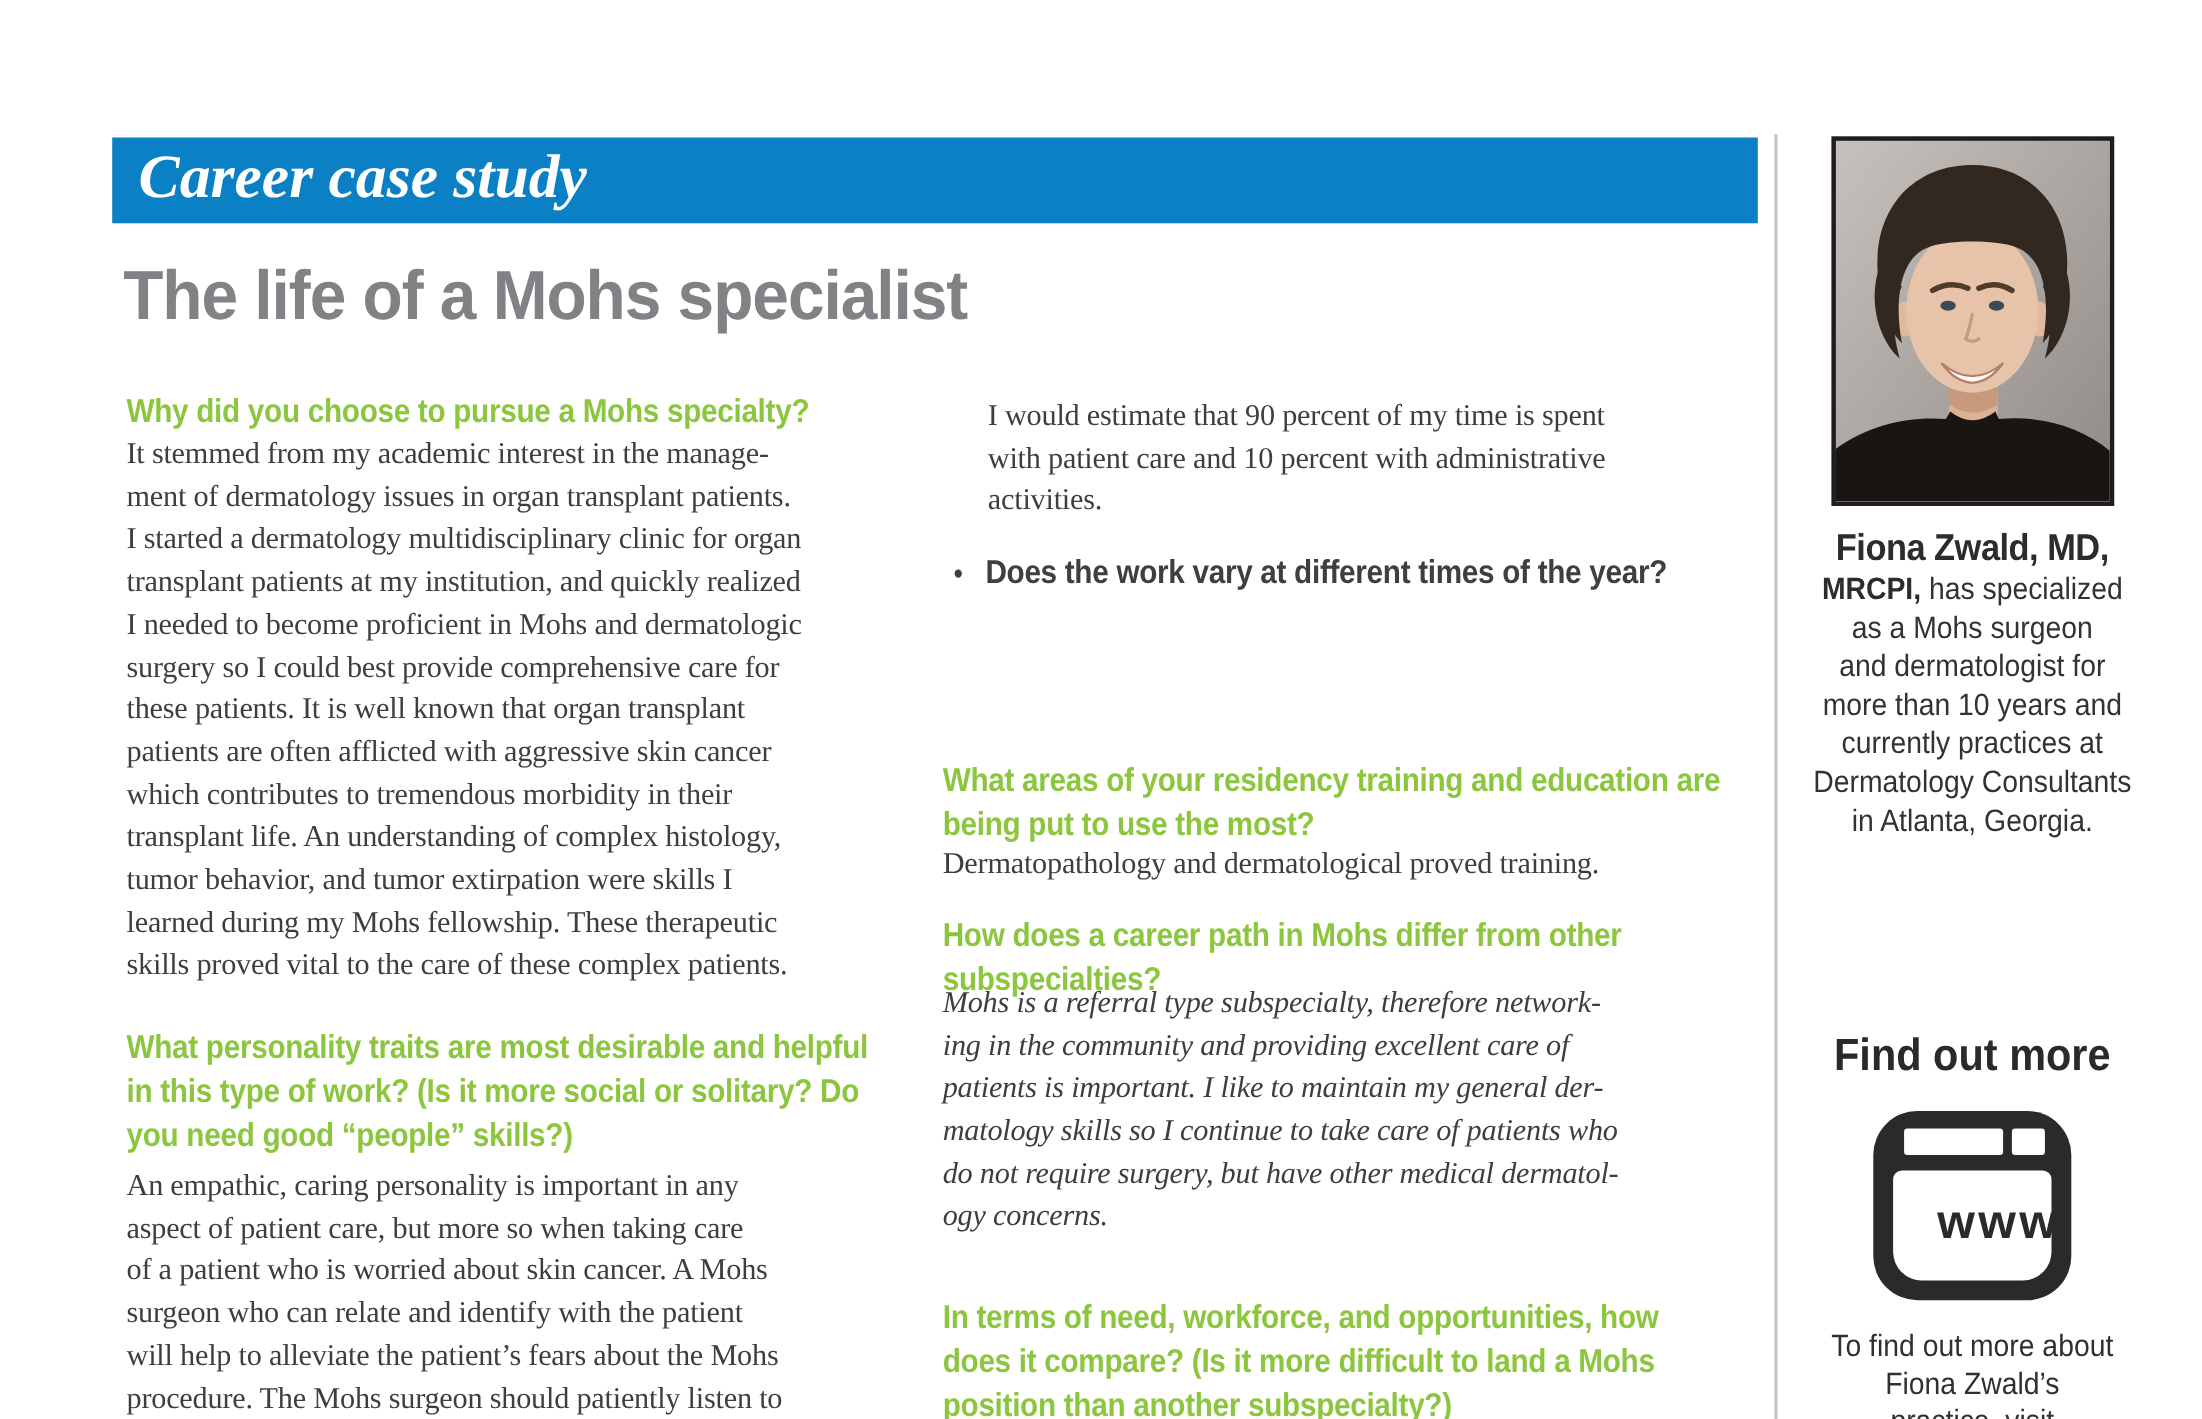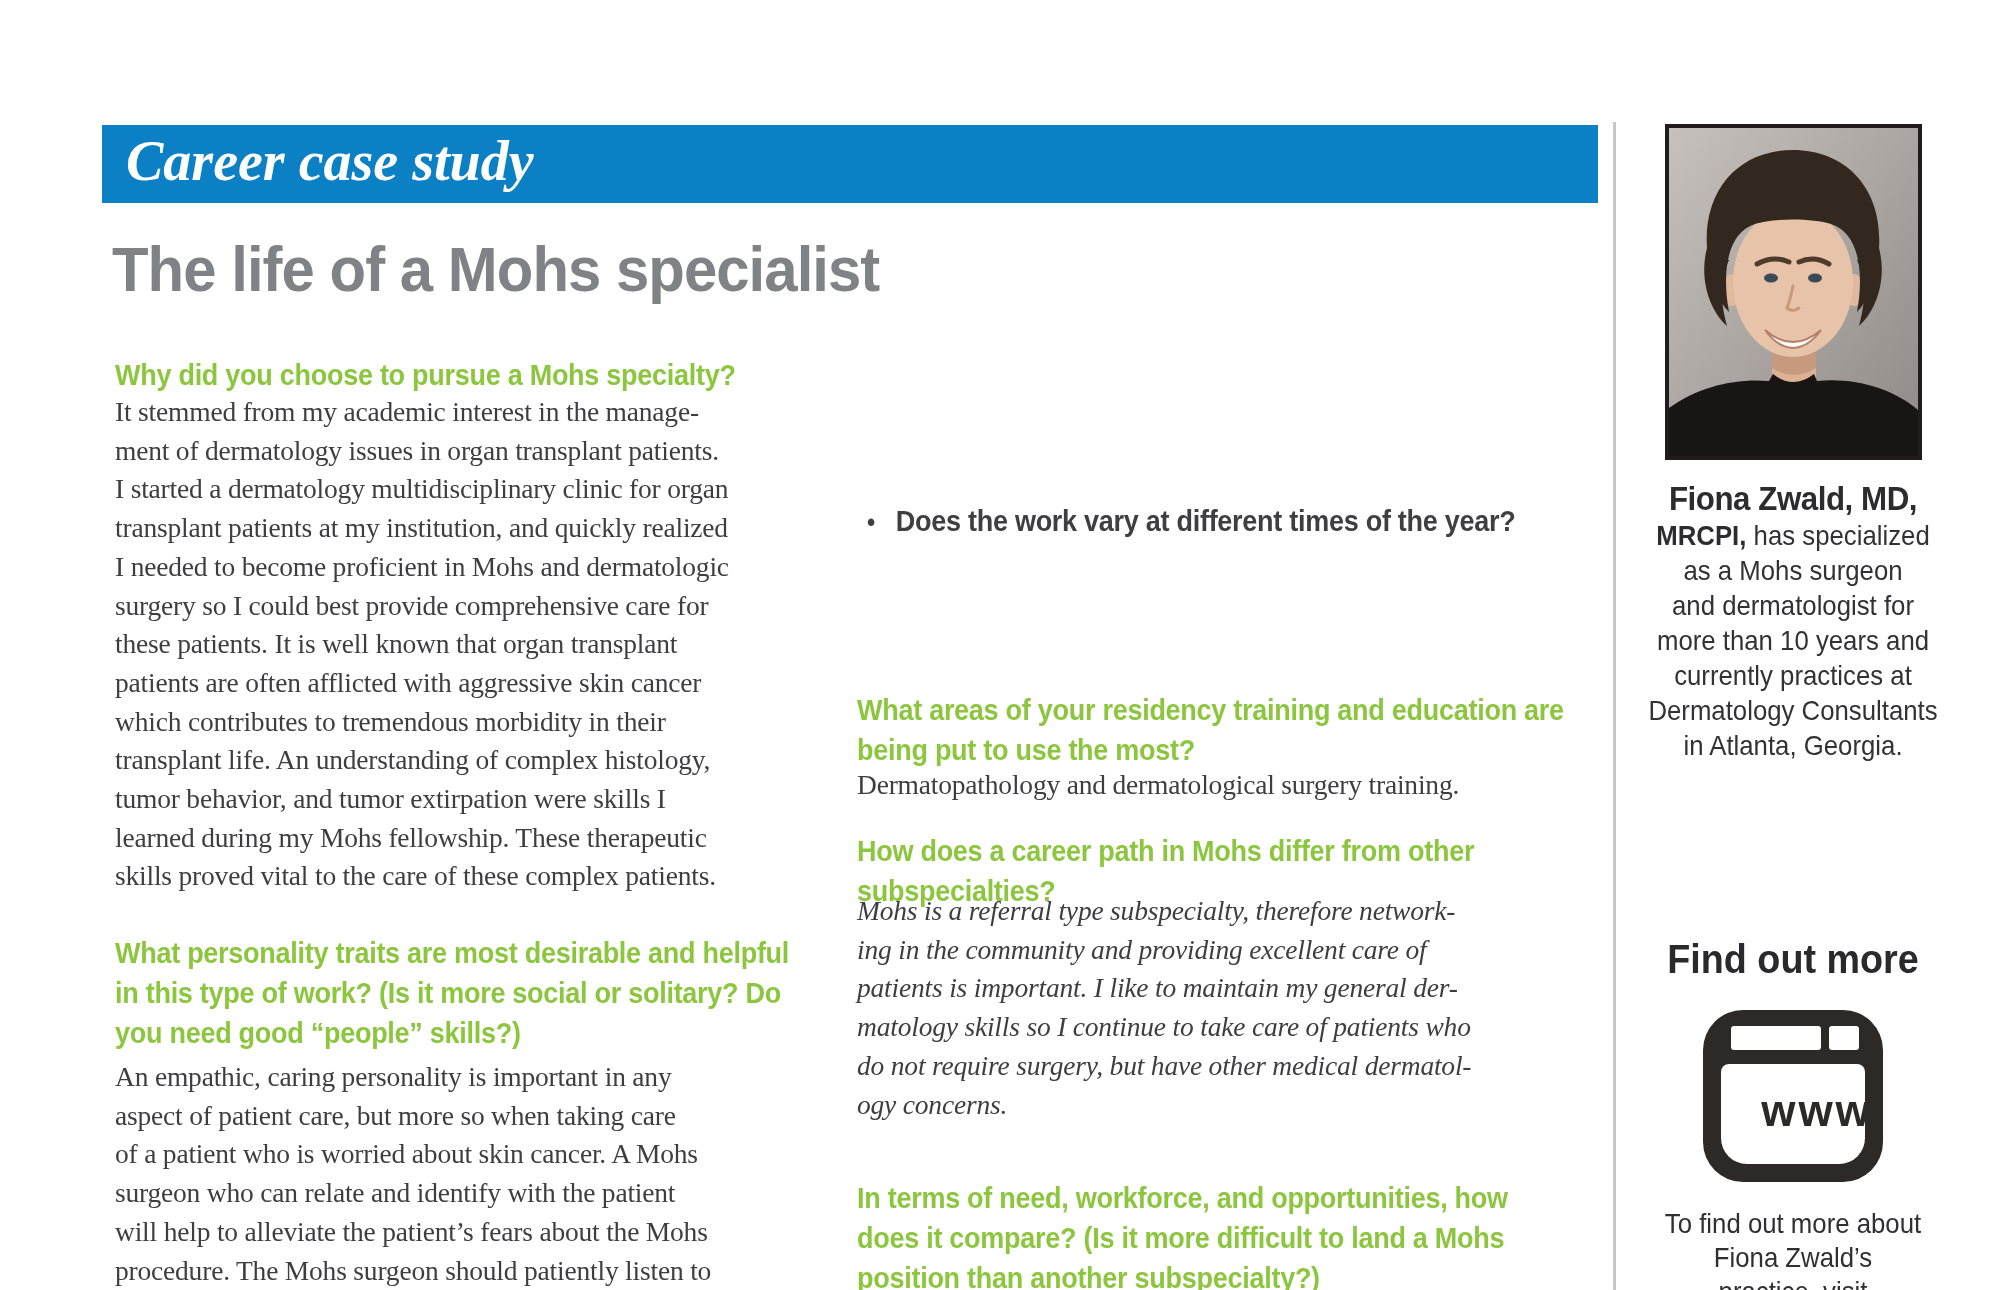--- a/index.html
+++ b/index.html
@@ -81,26 +81,27 @@
   <div class="banner">
     <span class="banner-label">Career case study</span>
   </div>
   <h1 class="title">The life of a Mohs specialist</h1>
 
   <div class="abs green-h" style="left:115px; top:343px;">Why did you choose to pursue a Mohs specialty?</div>
   <div class="abs body-txt" style="left:115px; top:381px;">It stemmed from my academic interest in the manage-<br>ment of dermatology issues in organ transplant patients.<br>I started a dermatology multidisciplinary clinic for organ<br>transplant patients at my institution, and quickly realized<br>I needed to become proficient in Mohs and dermatologic<br>surgery so I could best provide comprehensive care for<br>these patients. It is well known that organ transplant<br>patients are often afflicted with aggressive skin cancer<br>which contributes to tremendous morbidity in their<br>transplant life. An understanding of complex histology,<br>tumor behavior, and tumor extirpation were skills I<br>learned during my Mohs fellowship. These therapeutic<br>skills proved vital to the care of these complex patients.</div>
   <div class="abs green-h" style="left:115px; top:921px;">What personality traits are most desirable and helpful<br>in this type of work? (Is it more social or solitary? Do<br>you need good “people” skills?)</div>
   <div class="abs body-txt" style="left:115px; top:1046px;">An empathic, caring personality is important in any<br>aspect of patient care, but more so when taking care<br>of a patient who is worried about skin cancer. A Mohs<br>surgeon who can relate and identify with the patient<br>will help to alleviate the patient’s fears about the Mohs<br>procedure. The Mohs surgeon should patiently listen to</div>
 
+  <div class="abs body-txt" style="left:898px; top:346px;">I would estimate that 90 percent of my time is spent<br>with patient care and 10 percent with administrative<br>activities.</div>
   <div class="abs dark-h bullet-row" style="left:867px; top:489px;">
     <span class="bullet">•</span><span>Does the work vary at different times of the year?</span>
   </div>
 
   <div class="abs green-h" style="left:857px; top:678px;">What areas of your residency training and education are<br>being put to use the most?</div>
-  <div class="abs body-txt" style="left:857px; top:754px;">Dermatopathology and dermatological surgery training.</div>
+  <div class="abs body-txt" style="left:857px; top:754px;">Dermatopathology and dermatological proved training.</div>
 
   <div class="abs green-h" style="left:857px; top:819px;">How does a career path in Mohs differ from other<br>subspecialties?</div>
   <div class="abs body-txt" style="left:857px; top:880px;font-style:italic;">Mohs is a referral type subspecialty, therefore network-<br>ing in the community and providing excellent care of<br>patients is important. I like to maintain my general der-<br>matology skills so I continue to take care of patients who<br>do not require surgery, but have other medical dermatol-<br>ogy concerns.</div>
 
   <div class="abs green-h" style="left:857px; top:1166px;">In terms of need, workforce, and opportunities, how<br>does it compare? (Is it more difficult to land a Mohs<br>position than another subspecialty?)</div>
 
   <div class="divider"></div>
 
   <div class="photo-frame">
     <svg viewBox="0 0 249 328">

